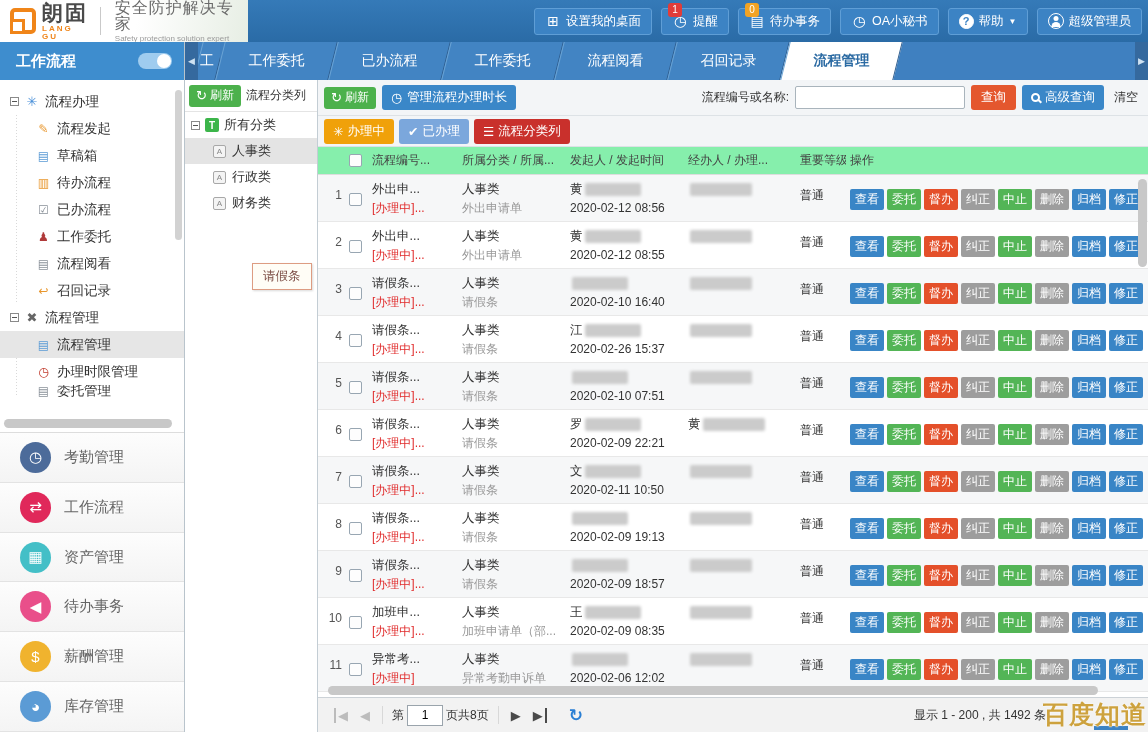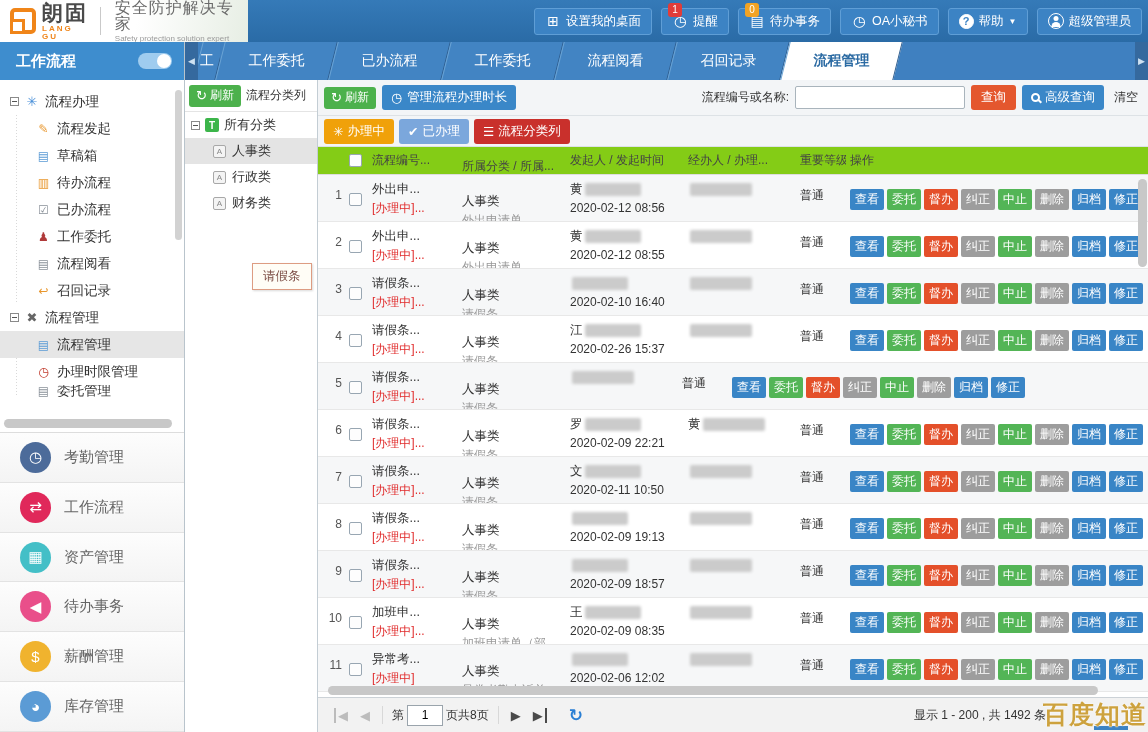--- a/index.html
+++ b/index.html
@@ -98,26 +98,26 @@
   .search-input{width:170px;height:23px;border:1px solid #a9b4bc;border-radius:2px;padding:0 4px;font-family:inherit;font-size:12px;}
   .clear-link{color:#333;cursor:pointer;margin:0 4px;}
   .mag{width:9px;height:9px;border:2px solid #fff;border-radius:50%;position:relative;display:inline-block;}
   .mag::after{content:"";position:absolute;width:5px;height:2px;background:#fff;transform:rotate(42deg);right:-4px;bottom:-2px;}
   .cico{font-size:13px;}
   .tbar2{height:31px;display:flex;align-items:center;gap:5px;padding:0 6px;background:#f3f5f7;border-bottom:1px solid #dde2e6;flex:none;}
   .fbtn{display:inline-flex;align-items:center;gap:4px;color:#fff;border:none;border-radius:3px;height:25px;padding:0 9px;
         font-size:12.5px;cursor:pointer;font-family:inherit;}
 
   .tablewrap{flex:1;position:relative;overflow:hidden;}
-  .thead{display:flex;height:28px;align-items:center;background:#84cc16;border-bottom:1px solid #ddd;color:#444;}
+  .thead{display:flex;height:28px;align-items:center;background:#86efac;border-bottom:1px solid #ddd;color:#444;}
   .c{flex:none;padding-left:4px;overflow:hidden;white-space:nowrap;}
   .c.num{width:24px;text-align:right;color:#555;padding-left:0;}
   .c.chk{width:26px;display:flex;justify-content:center;padding-left:0;}
   .c.code{width:90px;}
-  .c.cat{width:108px;margin-top:12px;}
+  .c.cat{width:108px;}
   .c.init{width:118px;}
   .c.hand{width:112px;}
   .c.level{width:50px;}
   .c.ops{flex:1;display:flex;align-items:center;gap:3px;padding-right:12px;}
   .checkbox{width:13px;height:13px;border:1px solid #98a6b2;background:#fdfdfd;border-radius:2px;display:inline-block;cursor:pointer;}
   .trow{display:flex;height:47px;border-bottom:1px solid #e8e8e8;align-items:stretch;}
   .trow:nth-child(odd){background:#f6f7f8;}
   .trow:nth-child(even){background:#fff;}
   .trow .c{padding-top:3px;}
   .trow .c.num,.trow .c.level{line-height:41px;padding-top:0;}
@@ -621,20 +621,24 @@
               <span class="checkbox"></span>
             </div>
             <div class="c code">
               <div class="l1">请假条...</div>
               <div class="l2 status">[办理中]...</div>
             </div>
             <div class="c cat">
               <div class="l1">人事类</div>
               <div class="l2">请假条</div>
             </div>
+            <div class="c init">
+              <div class="l1"><span></span><span class="blur"></span></div>
+              <div class="l2 time">2020-02-10 07:51</div>
+            </div>
             <div class="c hand">
               <div class="l1"><span></span><span class="blur"></span></div>
             </div>
             <div class="c level">普通</div>
             <div class="c ops">
 
                 <button class="opbtn" style="background: rgb(57, 133, 198);">查看</button>
 
                 <button class="opbtn" style="background: rgb(83, 181, 86);">委托</button>
 

